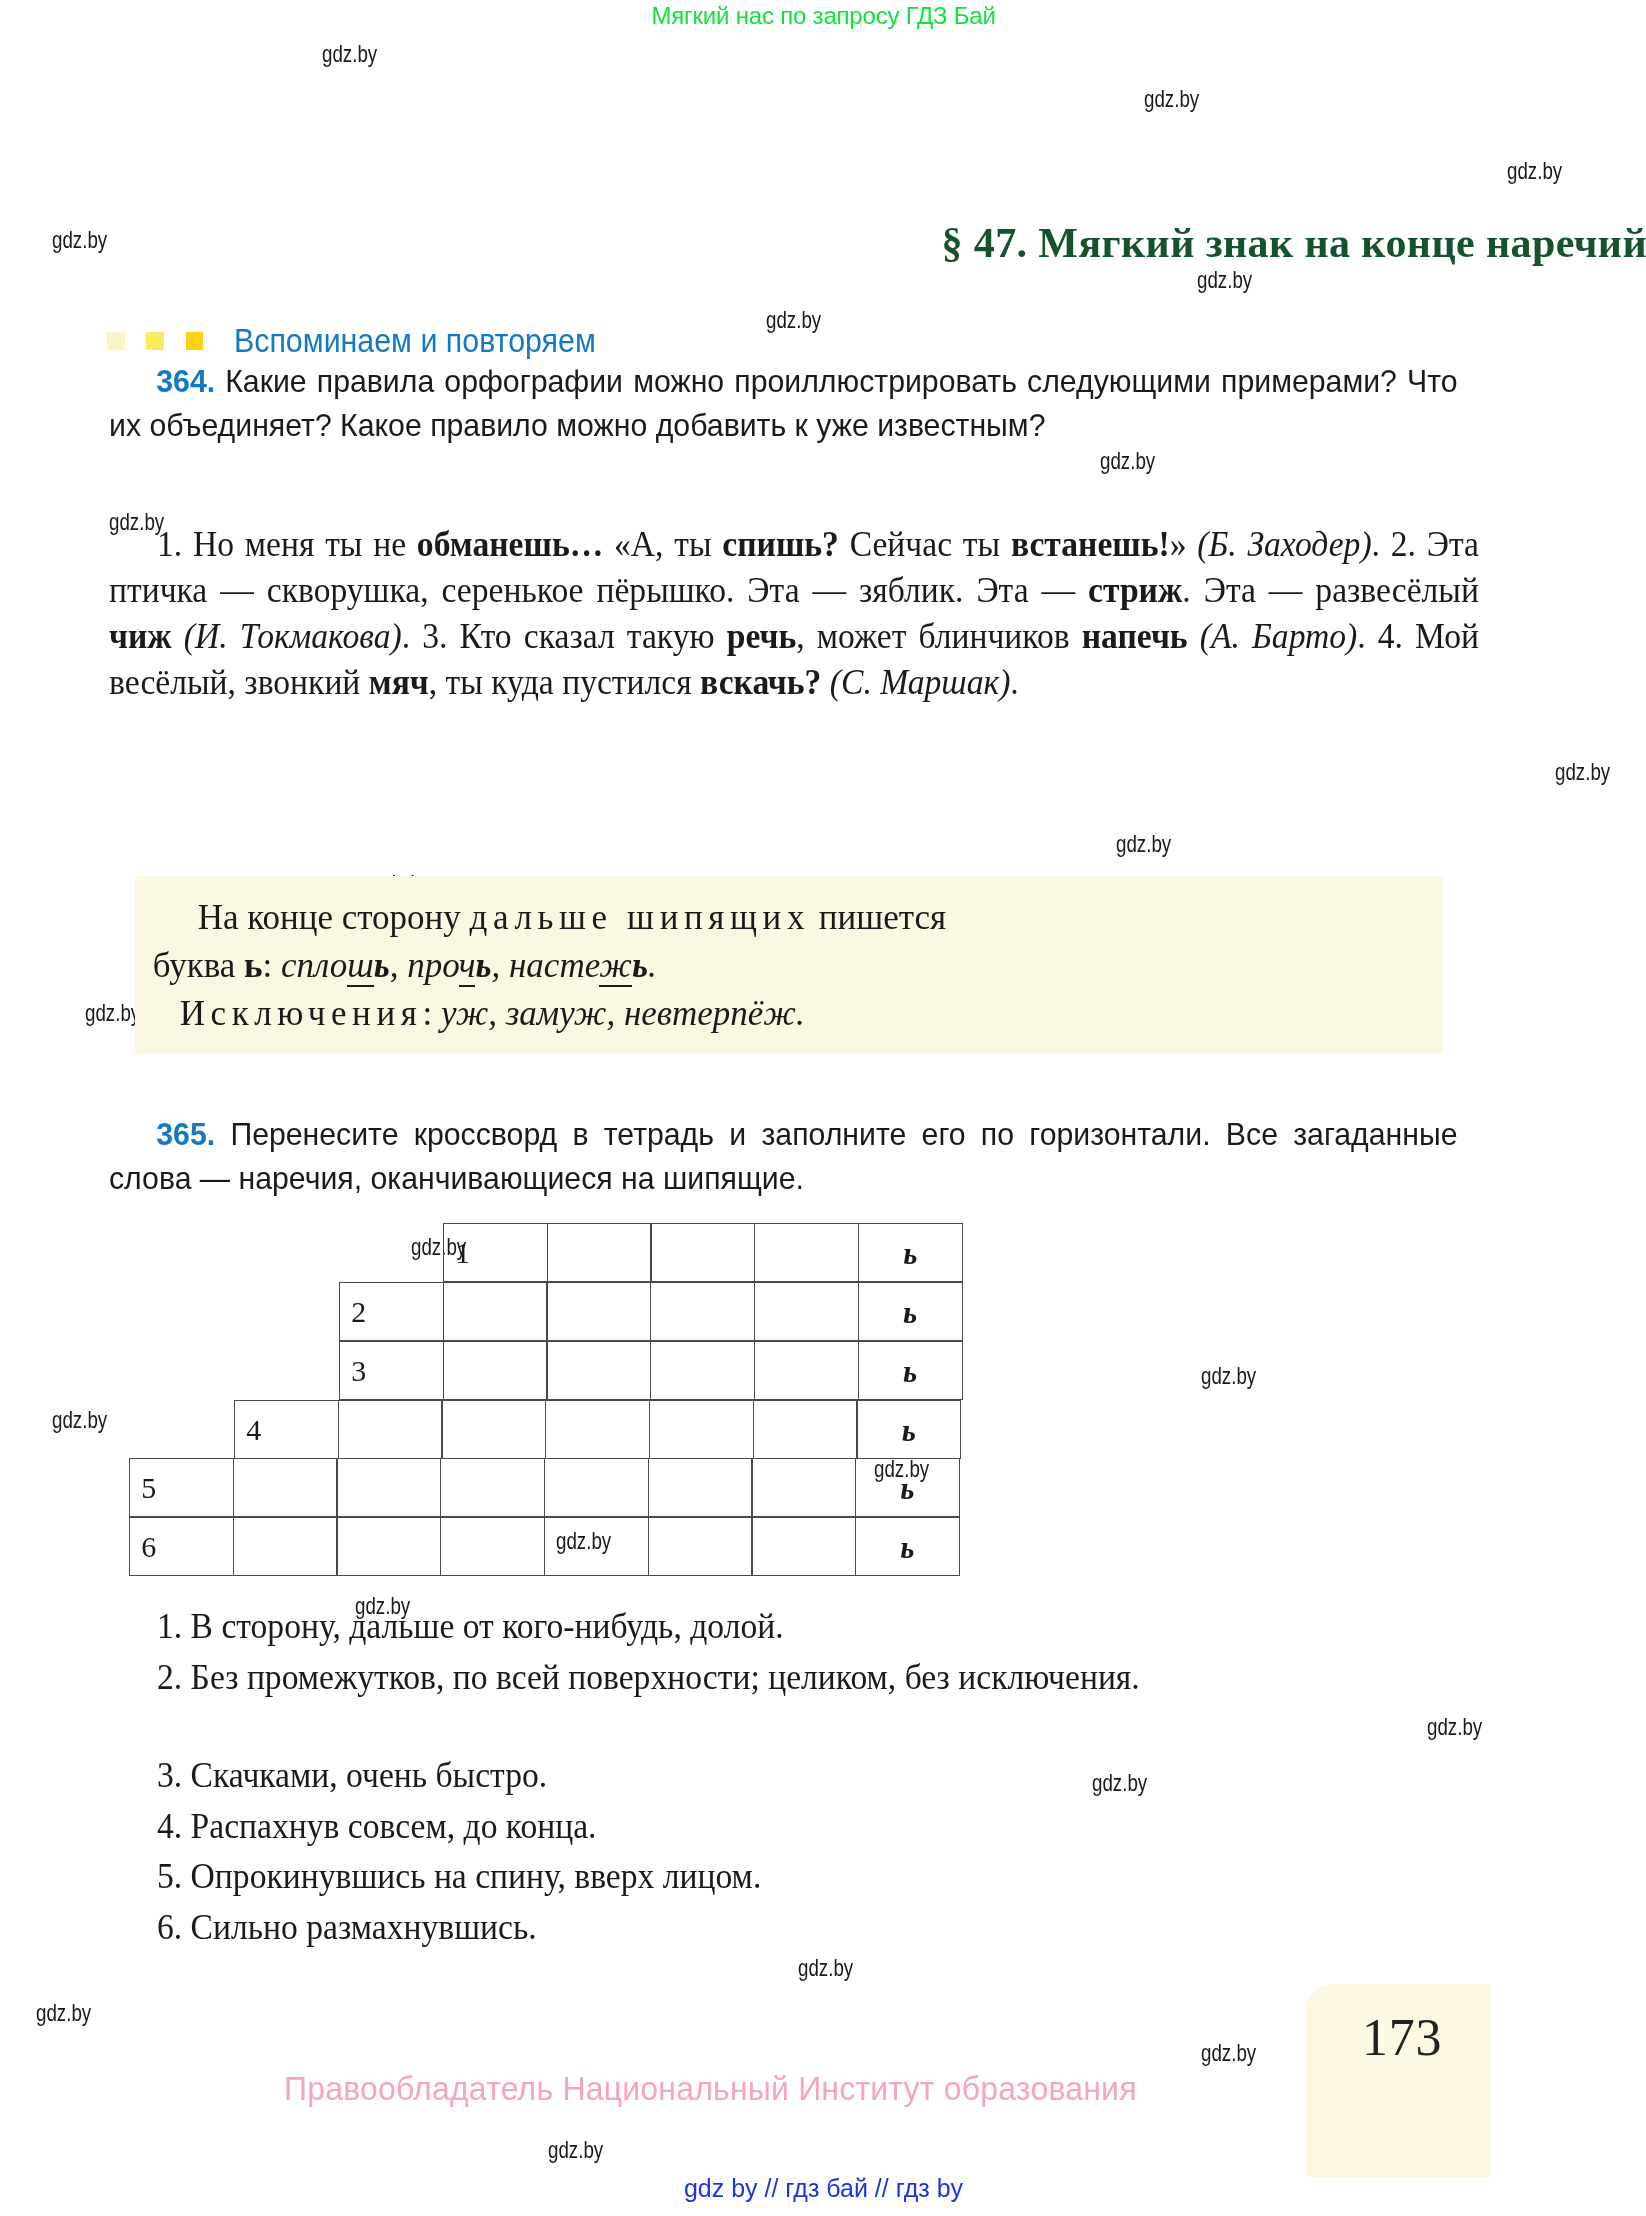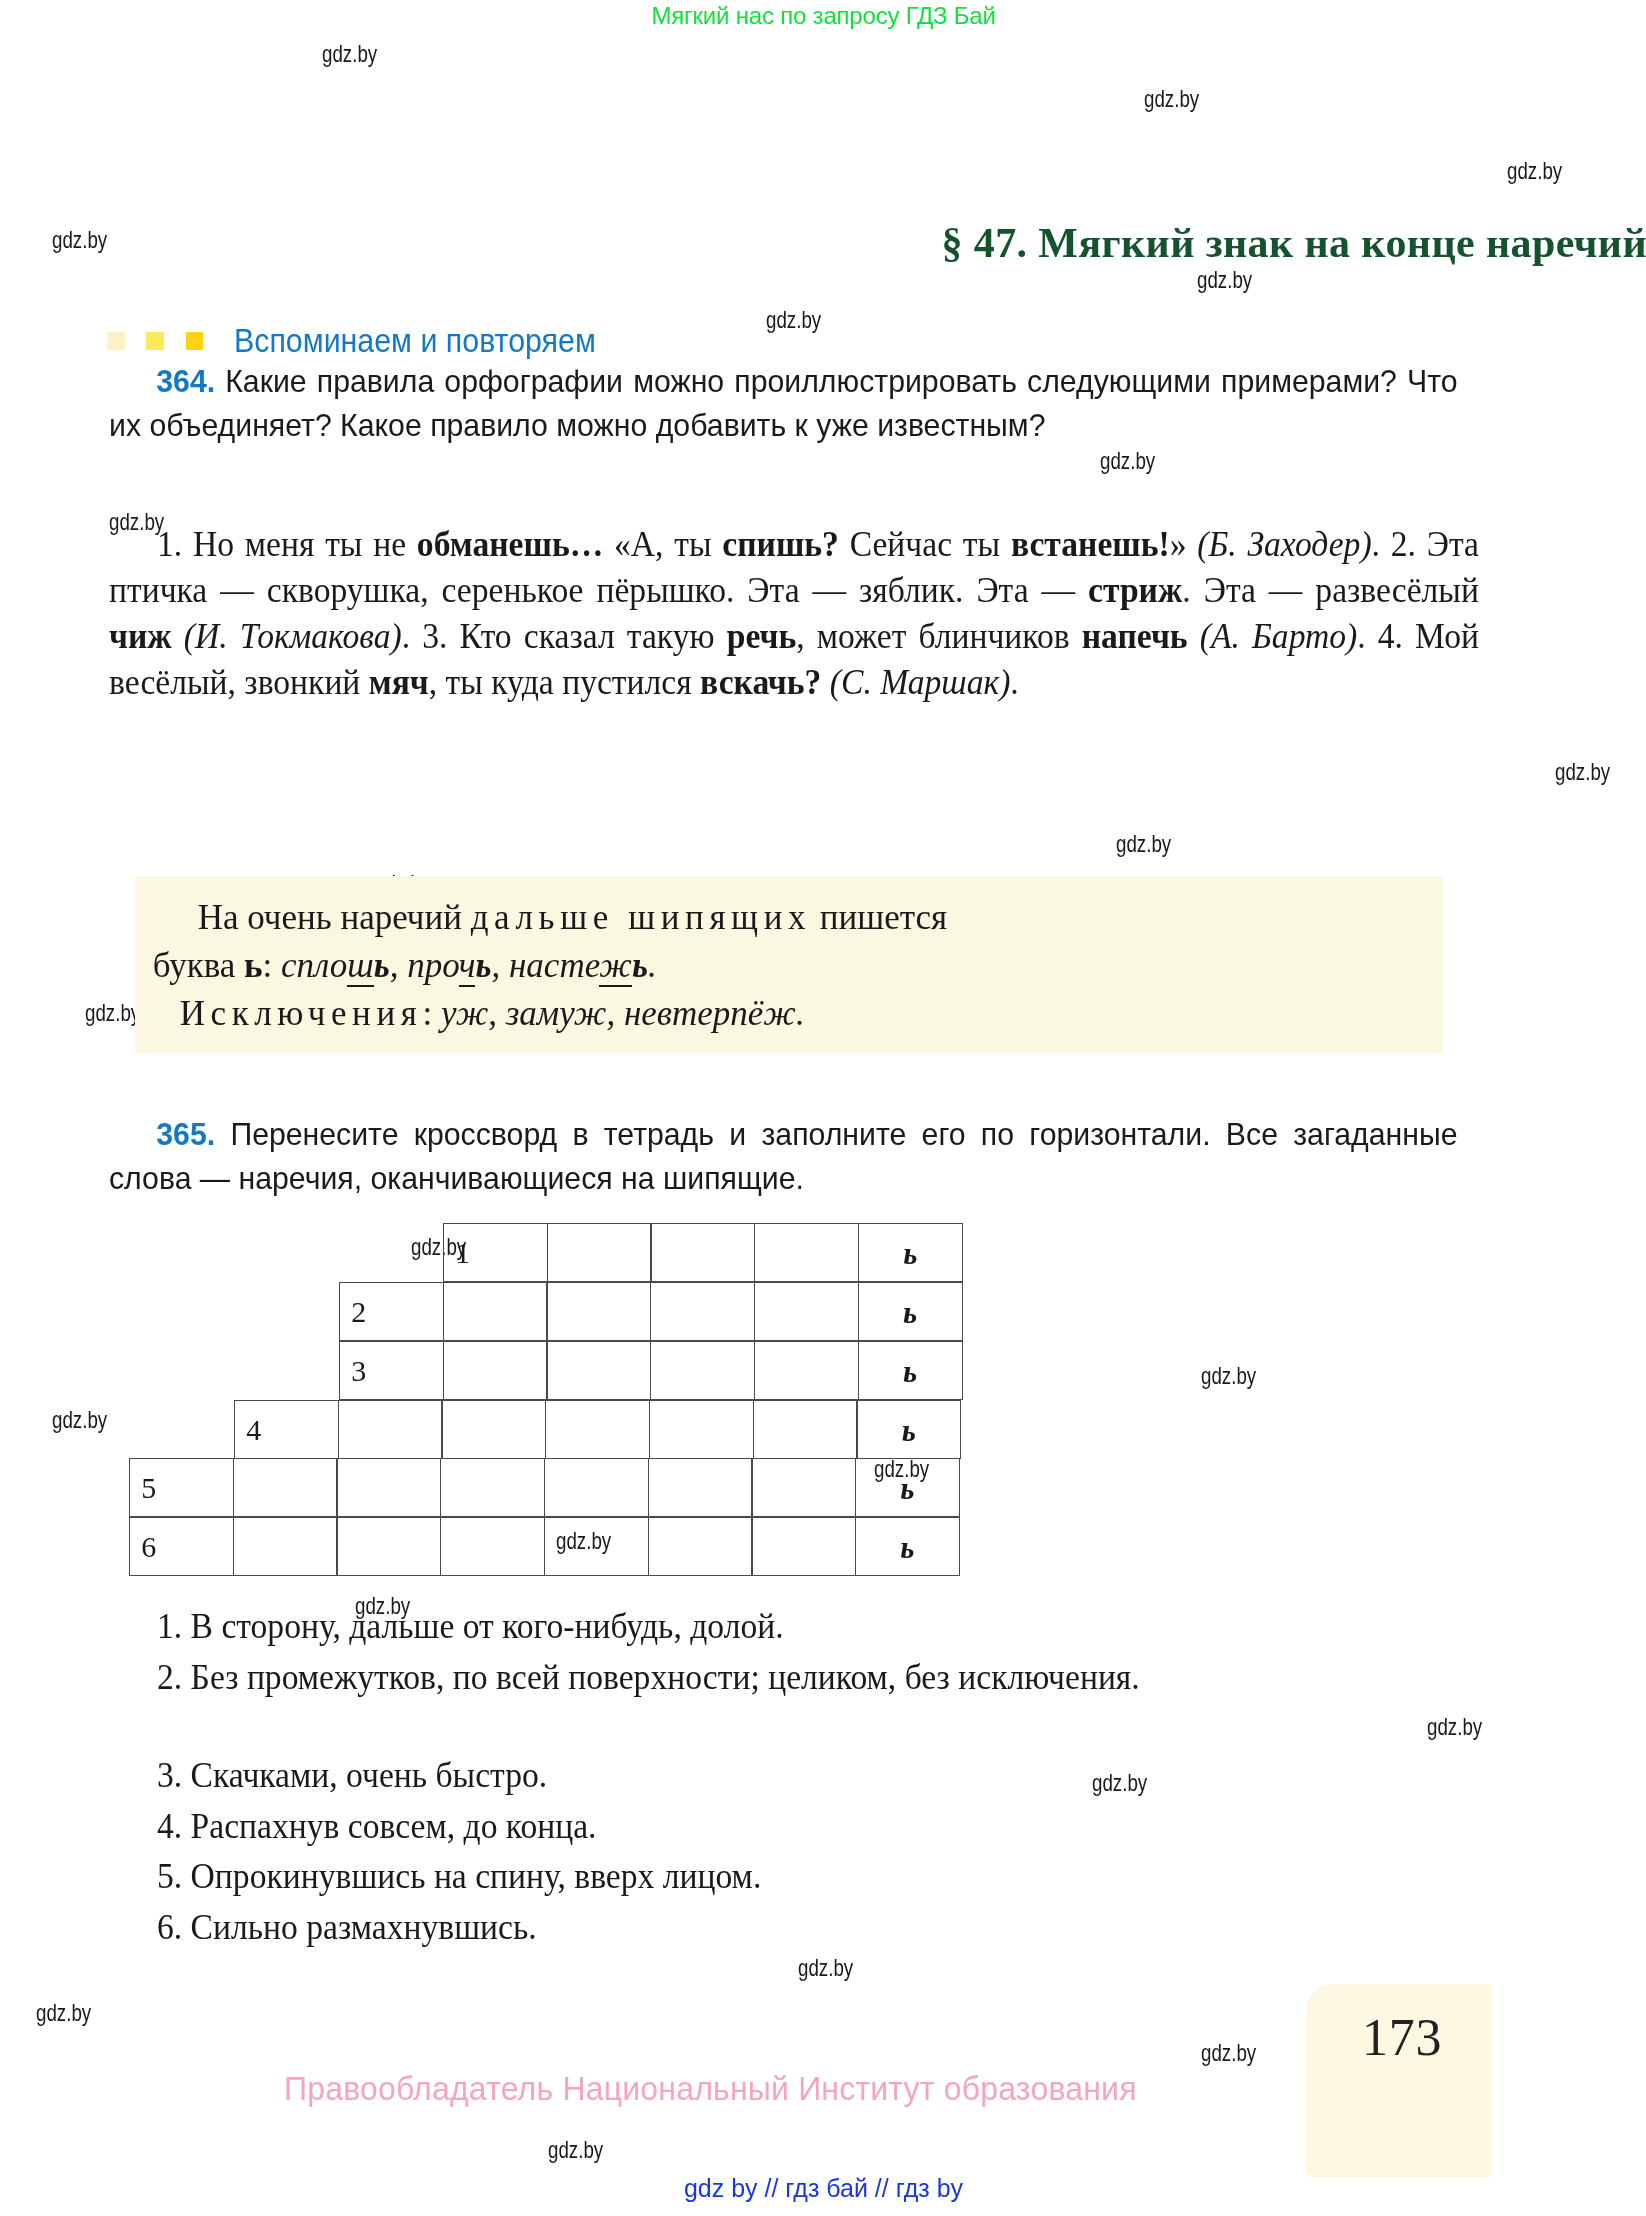--- a/index.html
+++ b/index.html
@@ -283,21 +283,21 @@
   <div class="body-serif" style="left:109px; top:522px; width:1427px;">
     <span class="indent"></span>1. Но меня ты не <b>обманешь…</b> «А, ты <b>спишь?</b> Сейчас ты
     <b>встанешь!</b>» <i>(Б. Заходер)</i>. 2. Эта птичка — скворушка, серенькое пёрышко.
     Эта — зяблик. Эта — <b>стриж</b>. Эта — развесёлый <b>чиж</b> <i>(И. Токмакова)</i>.
     3. Кто сказал такую <b>речь</b>, может блинчиков <b>напечь</b> <i>(А. Барто)</i>.
     4. Мой весёлый, звонкий <b>мяч</b>, ты куда пустился <b>вскачь?</b> <i>(С. Маршак)</i>.
   </div>
 
   <div class="rulebox">
     <div class="rline1">
-      <span>На очень наречий </span><span class="sp">дальше шипящих</span><span> пишется</span>
+      <span>На конце сторону </span><span class="sp">дальше шипящих</span><span> пишется</span>
     </div>
     <div>
       <span>буква </span><b>ь</b><span>: </span><i>спло<span class="dblu">ш</span><b>ь</b>, про<span class="dblu">ч</span><b>ь</b>, насте<span class="dblu">ж</span><b>ь</b>.</i>
     </div>
     <div class="rline3">
       <span class="sp">Исключения</span><span>: </span><i>уж, замуж, невтерпёж.</i>
     </div>
   </div>
 
   <div class="task" style="left:109px; top:1112px; width:1427px;">

